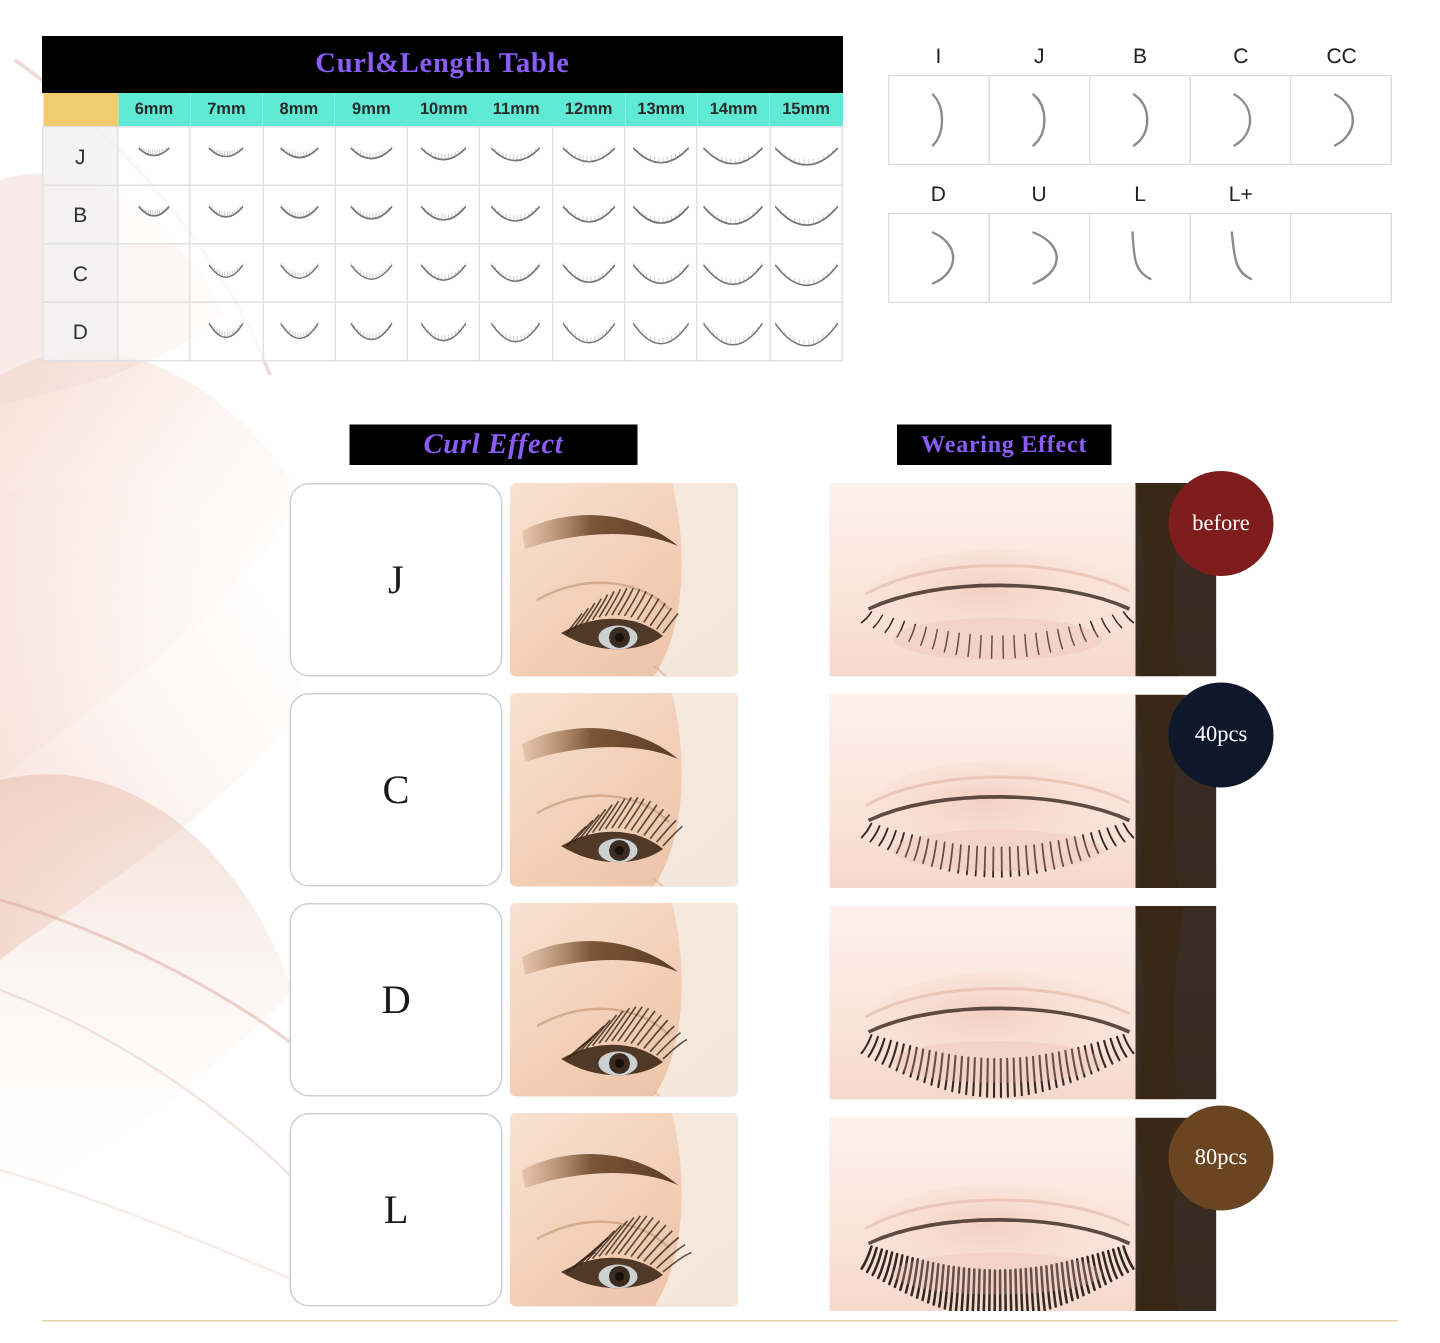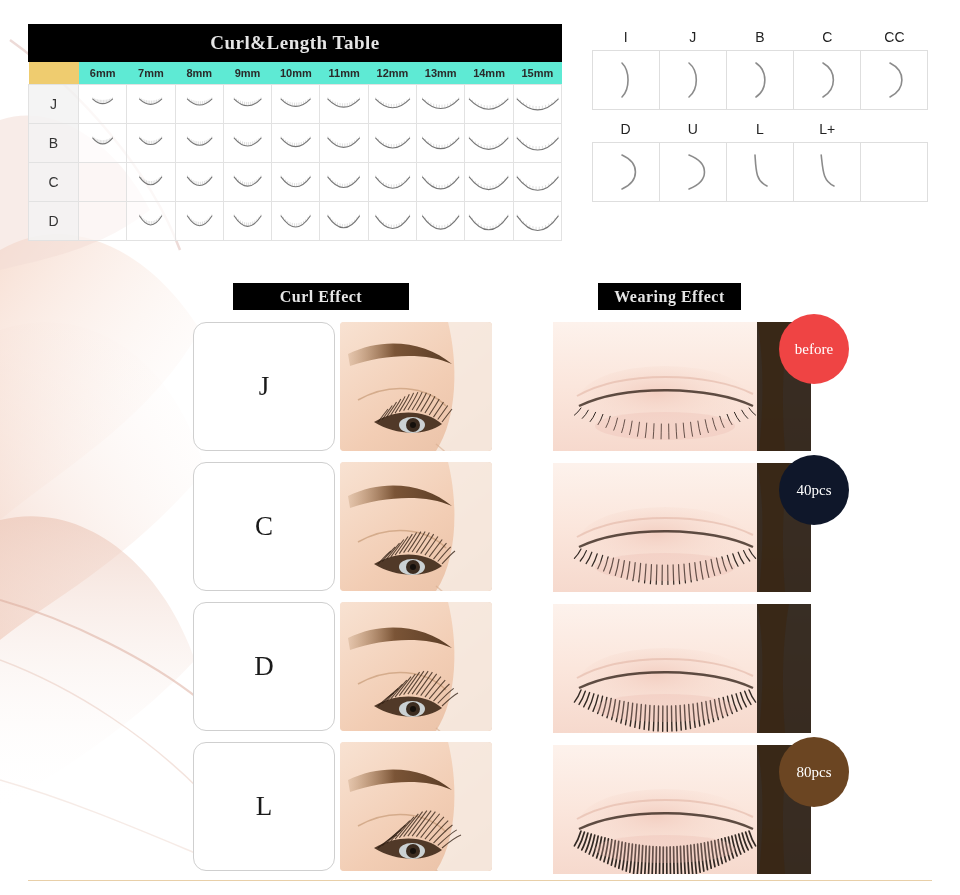--- a/index.html
+++ b/index.html
@@ -10,21 +10,21 @@
     position: relative;
     overflow: hidden;
   }
 
   
   #bg-art { position: absolute; inset: 0; z-index: 0; pointer-events: none; }
 
   
   .black-bar {
     background: #000000;
-    color: #e5e5e5;
+    color: #8b5cf6;
     font-family: "Liberation Serif", serif;
     font-weight: bold;
     text-align: center;
     letter-spacing: .5px;
   }
 
   
   #curl-length-table {
     position: absolute; left: 28px; top: 24px; width: 534px; z-index: 3;
   }
@@ -68,22 +68,22 @@
   }
   .cr-cells { display: flex; width: 100%; border: 1px solid #dedede; border-right: none; }
   .cr-cells > div {
     flex: 1 1 0; height: 58px; border-right: 1px solid #dedede;
     background: #ffffff; display: flex; align-items: center; justify-content: center;
   }
   .cr-spacer { height: 6px; }
 
   
   #curl-effect-title {
-    position: absolute; left: 233px; top: 283px; width: 176px;
-    height: 27px; line-height: 27px; font-size: 16px; z-index: 3;
+    position: absolute; left: 233px; top: 283px; width: 192px;
+    height: 27px; line-height: 27px; font-size: 19px; z-index: 3; font-style: italic;
   }
   #wearing-effect-title {
     position: absolute; left: 598px; top: 283px; width: 143px;
     height: 27px; line-height: 27px; font-size: 16px; z-index: 3;
   }
 
   
   #curl-effect-list { position: absolute; left: 193px; top: 322px; z-index: 3; }
   .ce-row { display: flex; align-items: flex-start; margin-bottom: 11px; }
   .ce-card {
@@ -1216,21 +1216,21 @@
           <path d="M152.17391304347825,97.69337542844998 Q153.4891304347826,105.40368774127161 155.33043478260868,110.54389594981936" fill="none" stroke="#17100b" stroke-width="1" stroke-linecap="round" opacity=".88"></path>
           <path d="M159.47826086956522,96.09740710921685 Q161.0326086956522,103.34089868866278 163.2086956521739,108.16989307496006" fill="none" stroke="#17100b" stroke-width="1" stroke-linecap="round" opacity=".88"></path>
           <path d="M166.7826086956522,94.31334320056693 Q168.57608695652175,101.03499608673276 171.08695652173915,105.51609801084331" fill="none" stroke="#17100b" stroke-width="1" stroke-linecap="round" opacity=".88"></path>
           <path d="M174.08695652173913,92.37441743753988 Q176.1195652173913,98.52893453802028 178.96521739130435,102.63194593834056" fill="none" stroke="#17100b" stroke-width="1" stroke-linecap="round" opacity=".88"></path>
           <path d="M181.39130434782606,90.3167483385124 Q183.66304347826085,95.86939722752727 186.84347826086955,99.57116315353719" fill="none" stroke="#17100b" stroke-width="1" stroke-linecap="round" opacity=".88"></path>
           <path d="M188.69565217391306,88.17866638553994 Q191.20652173913047,93.10592630331037 194.7217391304348,96.39076624849066" fill="none" stroke="#17100b" stroke-width="1" stroke-linecap="round" opacity=".88"></path>
           <path d="M196,86 Q198.75,90.29 202.6,93.15" fill="none" stroke="#17100b" stroke-width="1" stroke-linecap="round" opacity=".88"></path>
     <ellipse cx="112" cy="104" rx="70" ry="14" fill="#e8b6ad" opacity=".28"></ellipse>
   </svg>
        </div>
-       <div class="we-badge" style="background:#ef4444">
+       <div class="we-badge" style="background:#7f1d1d">
          <span>before</span>
        </div>
     </div>
     <div class="we-row">
       <div class="we-photo">
          <svg width="258" height="129" viewBox="0 0 258 129">
     <defs>
       <linearGradient id="cskin1" x1="0" y1="0" x2="0" y2="1">
         <stop offset="0%" stop-color="#fdf2ec"></stop>
               <stop offset="50%" stop-color="#fbe6dc"></stop>

